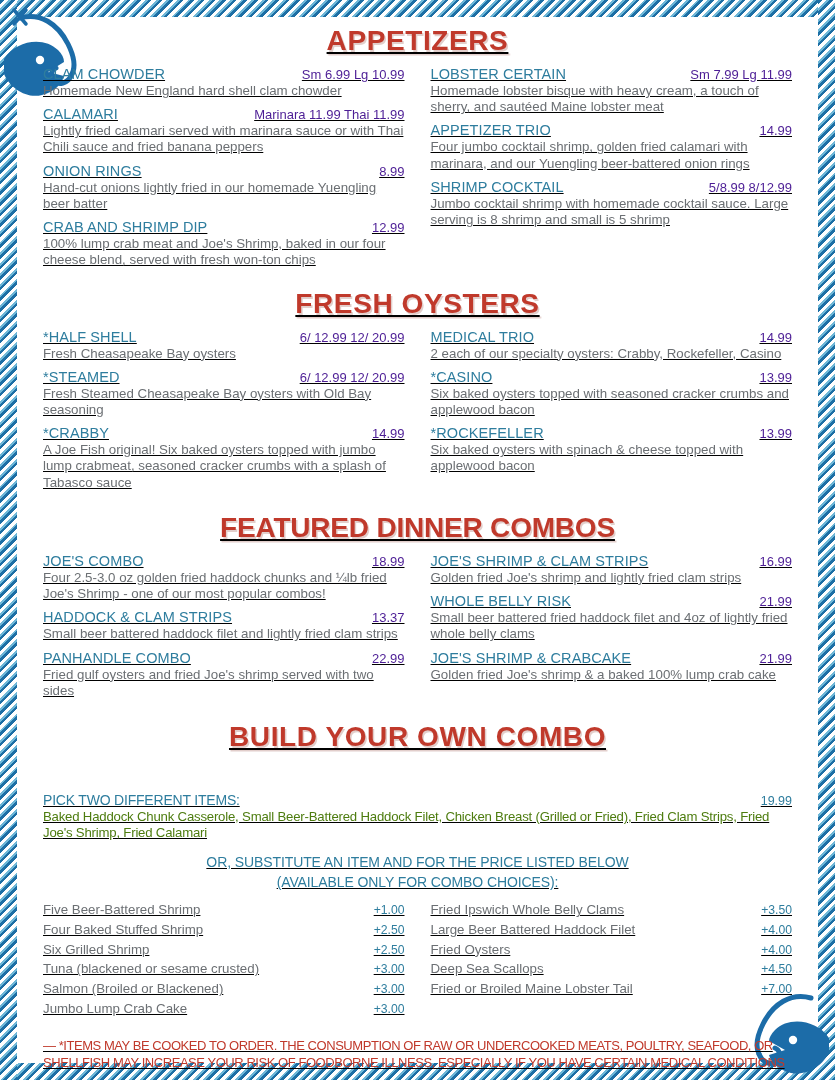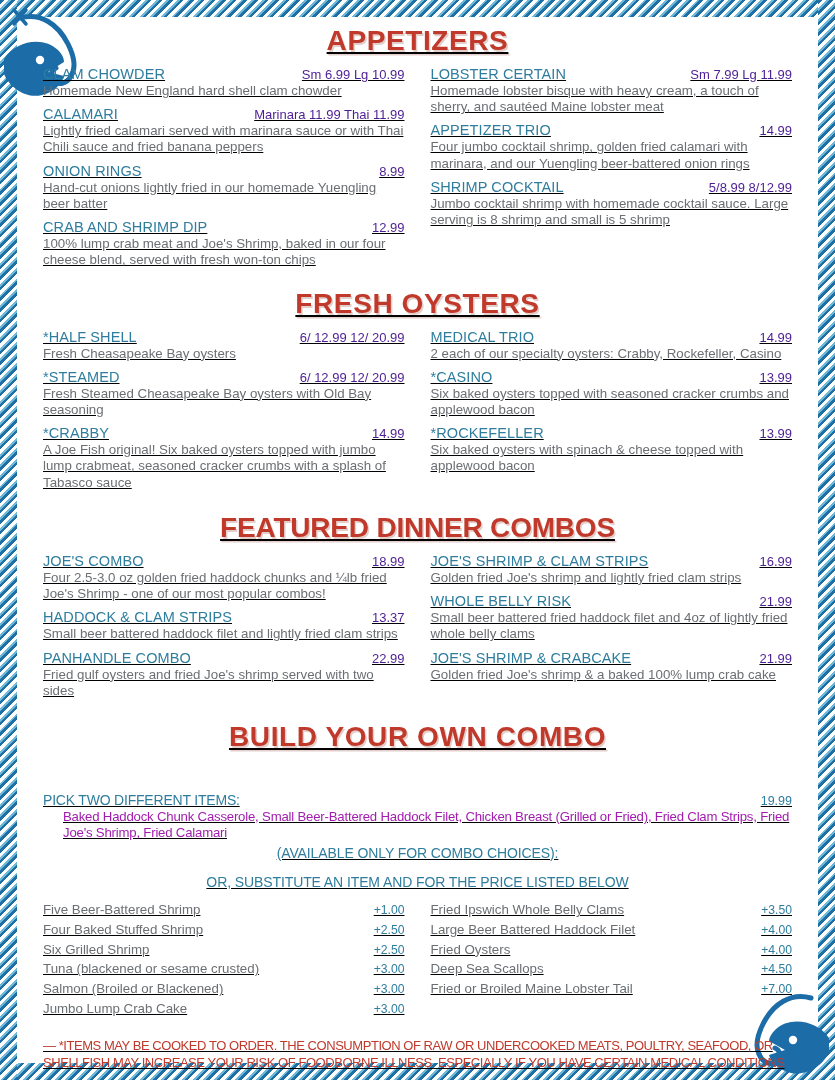--- a/index.html
+++ b/index.html
@@ -115,26 +115,25 @@
     color: #2E7D9E;
     font-size: 14px;
     letter-spacing: -0.2px;
     margin-top: 28px;
   }
   .byo-price {
     color: #2E7D9E;
     font-size: 12.5px;
   }
   .byo-items {
-    color: #a21caf;
+    color: #4d7c0f;
     font-size: 13.2px;
     line-height: 1.25;
     margin-top: 1px;
     letter-spacing: -0.2px;
-    margin-left: 20px;
   }
   .byo-sub {
     text-align: center;
     color: #2E7D9E;
     font-size: 14px;
     letter-spacing: -0.1px;
     margin-top: 11px;
     line-height: 1.3;
   }
 
@@ -382,22 +381,22 @@
 
     <h2 class="section-title" style="margin-top:15px;">BUILD YOUR OWN COMBO</h2>
 
     <div style="margin-top:11px;">
       <div class="byo-head">
         <span class="byo-label">PICK TWO DIFFERENT ITEMS:</span>
         <span class="byo-price">19.99</span>
       </div>
       <div class="byo-items">Baked Haddock Chunk Casserole,  Small Beer-Battered Haddock Filet,   Chicken Breast (Grilled or Fried),  Fried Clam Strips,  Fried Joe's Shrimp,  Fried Calamari</div>
 
+      <div class="byo-sub">OR, SUBSTITUTE AN ITEM AND FOR THE PRICE LISTED BELOW</div>
       <div class="byo-sub" style="margin-top:2px;">(AVAILABLE ONLY FOR COMBO CHOICES):</div>
-      <div class="byo-sub">OR, SUBSTITUTE AN ITEM AND FOR THE PRICE LISTED BELOW</div>
 
       <div class="subs">
         <div class="subs-col">
           <div class="sub-row">
             <span>Five Beer-Battered Shrimp</span>
             <span class="sub-price">+1.00</span>
           </div>
           <div class="sub-row">
             <span>Four Baked Stuffed Shrimp</span>
             <span class="sub-price">+2.50</span>

